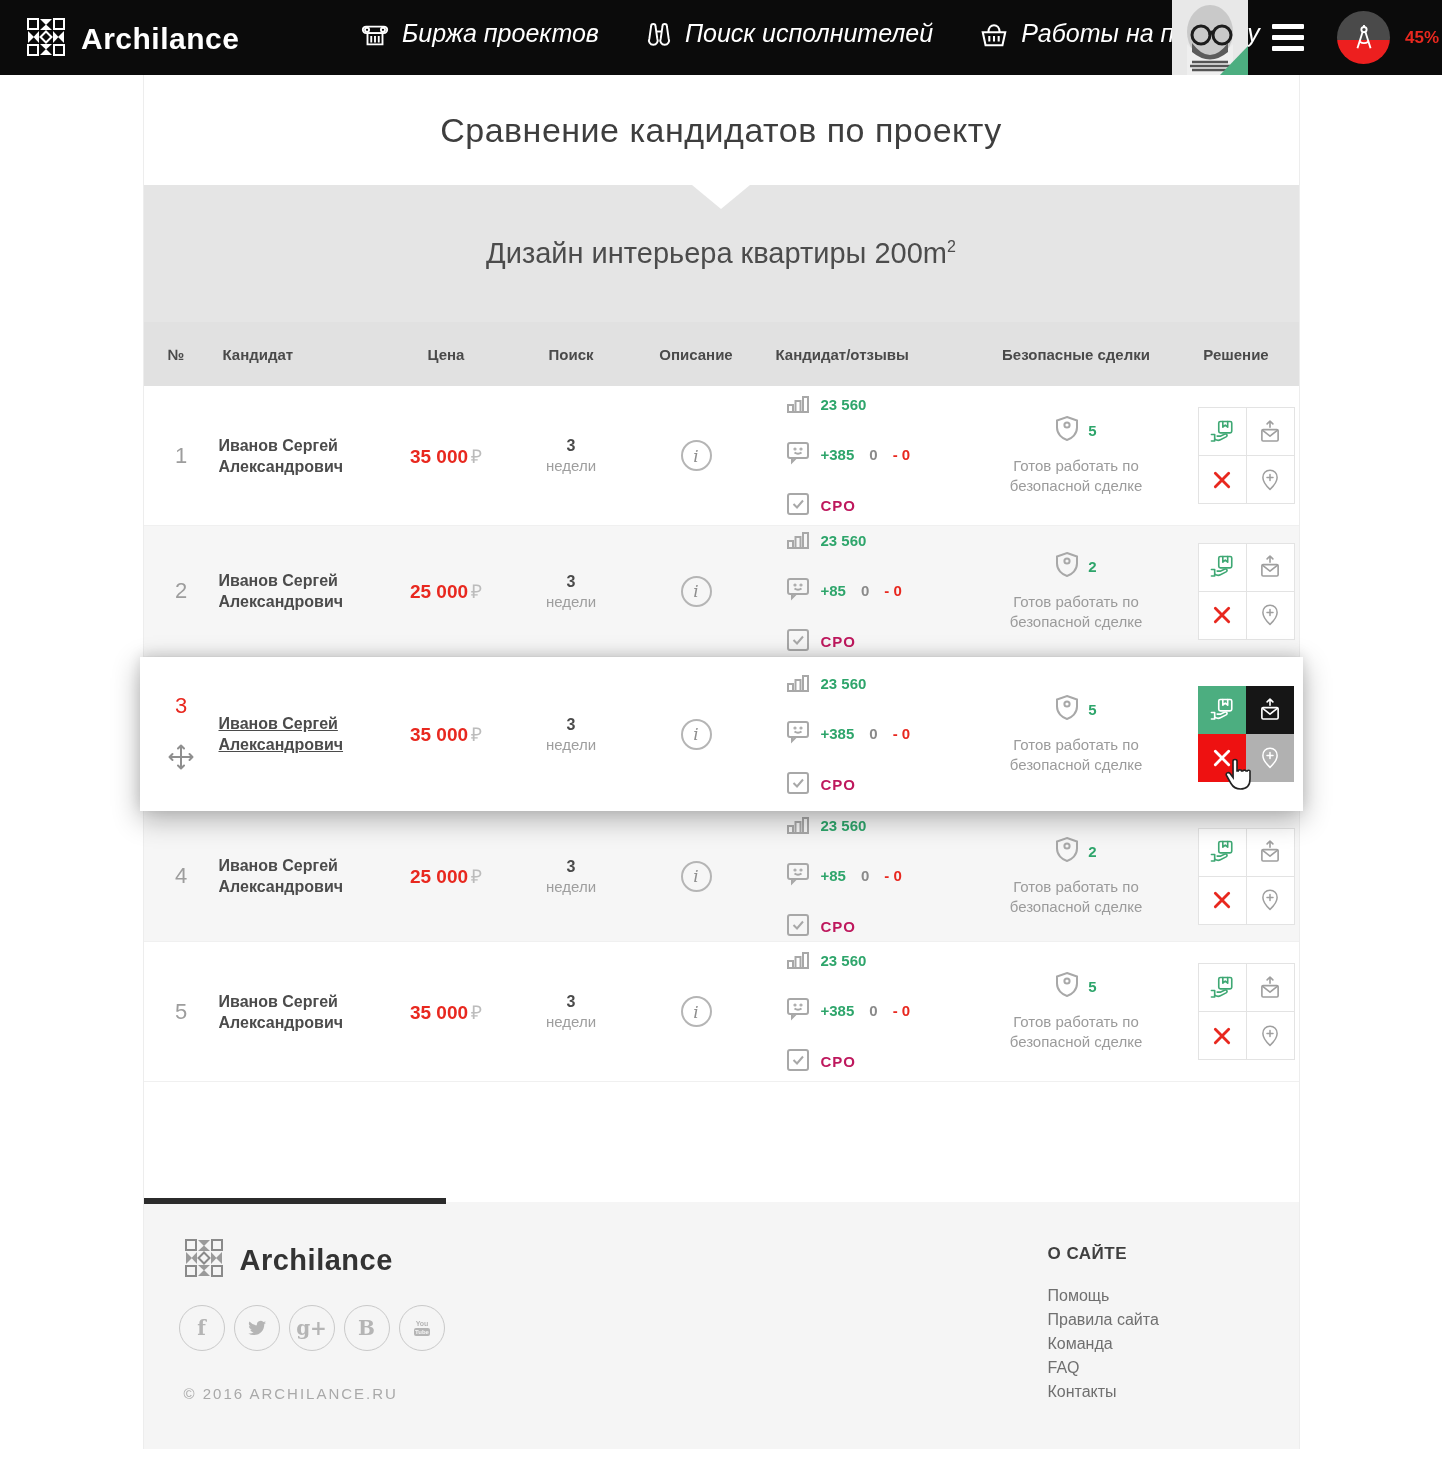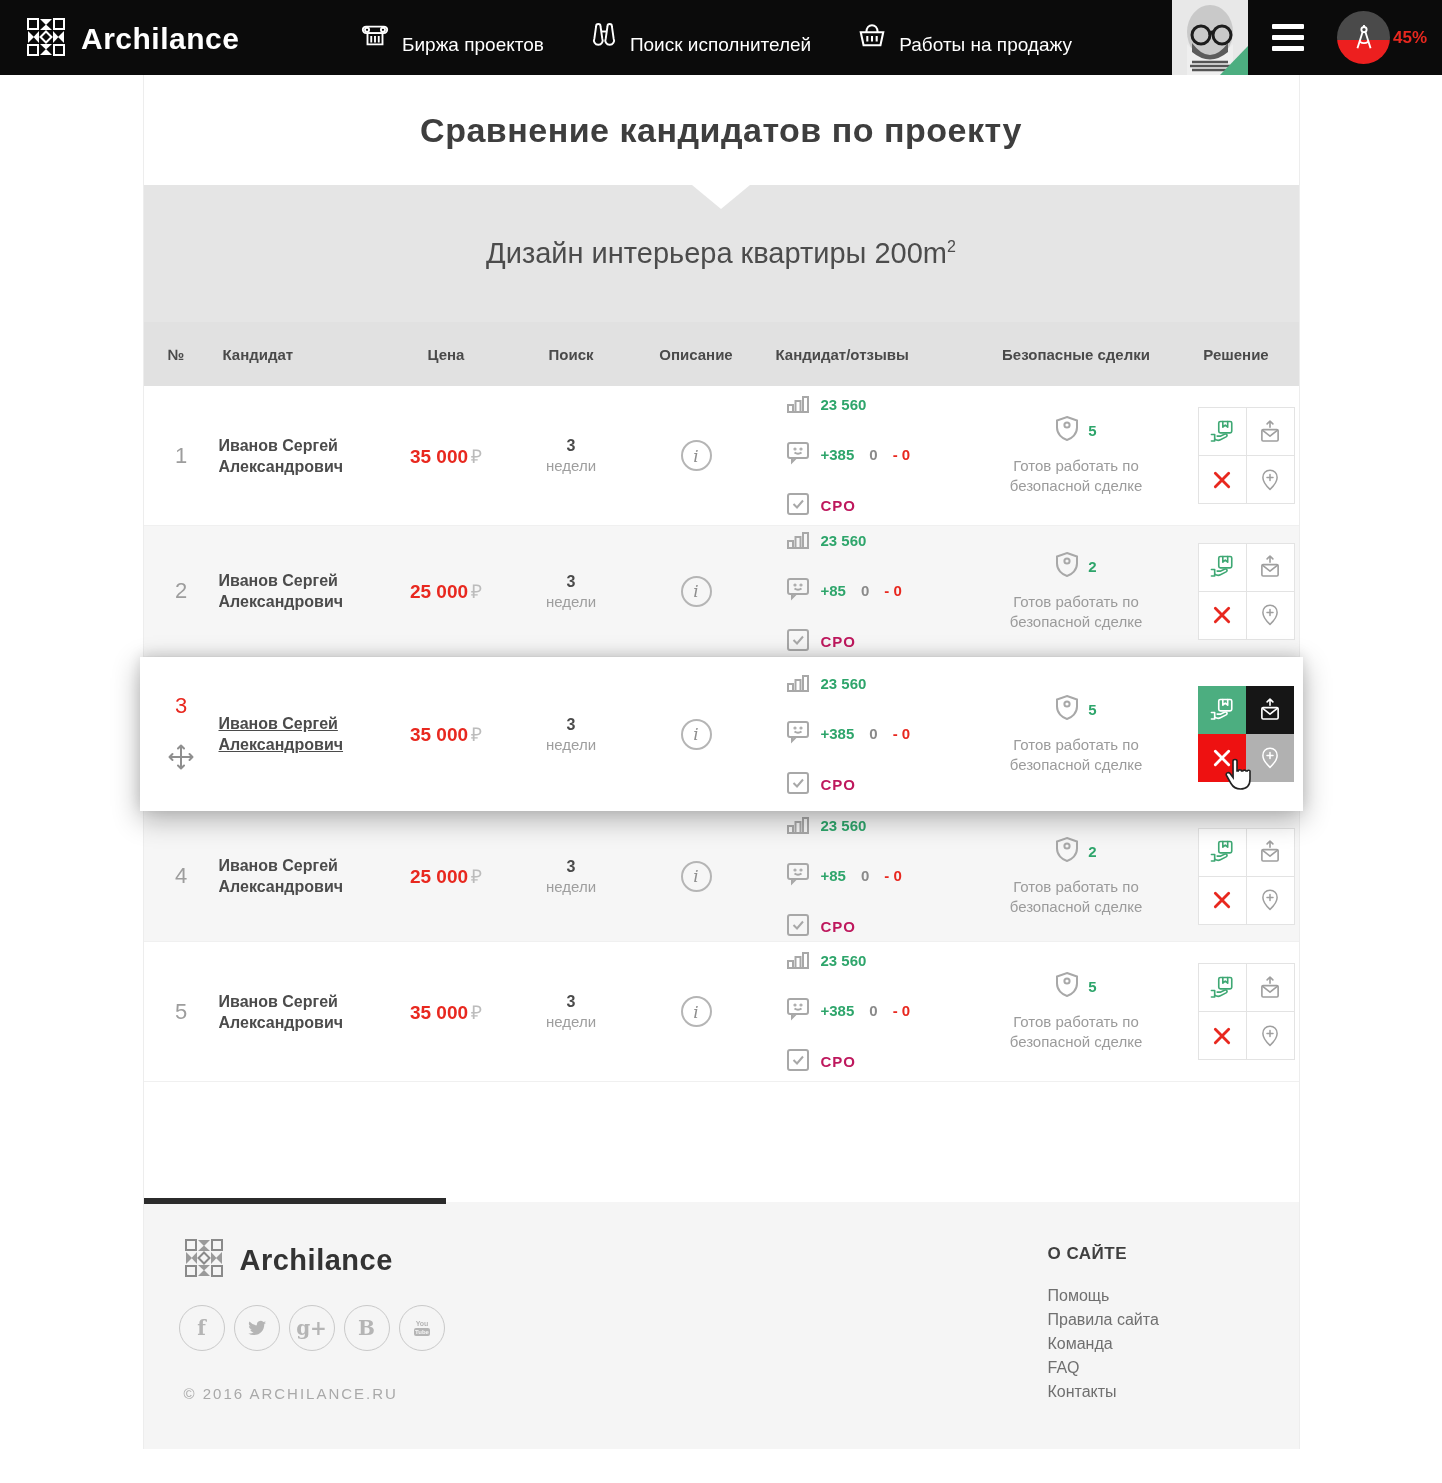--- a/index.html
+++ b/index.html
@@ -4,32 +4,32 @@
 <style>
   * { margin:0; padding:0; box-sizing:border-box; }
   html,body { width:1442px; height:1483px; background:#fff; overflow:hidden;
     font-family:"Liberation Sans", sans-serif; }
 
   
   .topbar { position:relative; height:75px; background:#0b0b0b; color:#fff; }
   .brand { position:absolute; left:26px; top:17px; display:flex; align-items:center; gap:15px; }
   .brand-name { font-size:30px; font-weight:700; letter-spacing:0.5px; }
   .topnav { position:absolute; left:360px; top:0; height:75px; display:flex; align-items:center; gap:46px; }
-  .topnav-item { display:flex; align-items:flex-end; gap:12px; font-size:19px; cursor:pointer; white-space:nowrap; }
+  .topnav-item { display:flex; align-items:flex-start; gap:12px; font-size:25px; cursor:pointer; white-space:nowrap;font-style:italic; }
   .avatar { position:absolute; left:1172px; top:0; width:76px; height:75px; overflow:hidden; cursor:pointer; }
   .burger { position:absolute; left:1272px; top:24px; width:32px; height:27px; display:flex; flex-direction:column; justify-content:space-between; cursor:pointer; }
   .burger span { display:block; height:5px; background:#fff; border-radius:1px; }
-  .gauge-wrap { position:absolute; left:1337px; top:11px; display:flex; align-items:center; gap:3px; cursor:pointer; }
+  .gauge-wrap { position:absolute; left:1337px; top:11px; display:flex; align-items:center; gap:15px; cursor:pointer; }
   .gauge { width:53px; height:53px; border-radius:50%; background:linear-gradient(to top, #ed1f1f 45%, #4a4a4a 45%); display:flex; align-items:center; justify-content:center; }
   .gauge-pct { color:#e8281f; font-size:17px; font-weight:700; }
 
   
   .wrap { width:1157px; margin:0 auto; border-left:1px solid #ededed; border-right:1px solid #ededed; }
   .title-block { height:110px; display:flex; align-items:center; justify-content:center; background:#fff; }
-  .page-title { font-size:34px; font-weight:700; color:#3e3e3e; letter-spacing:0.5px; }
+  .page-title { font-size:34px; font-weight:400; color:#3e3e3e; letter-spacing:0.5px; }
   .band { position:relative; height:137px; background:#e5e5e5; display:flex; align-items:center; justify-content:center; }
   .band-notch { position:absolute; top:0; left:50%; transform:translateX(-50%); width:0; height:0;
     border-left:29px solid transparent; border-right:29px solid transparent; border-top:24px solid #fff; }
   .band-title { font-size:29px; font-weight:400; color:#4c4c4c; }
   .band-title sup { font-size:16px; }
 
   
   .thead, .trow { display:grid; grid-template-columns:75px 160px 135px 115px 135px 215px 195px 1fr; align-items:center; }
   .thead { height:64px; background:#e1e1e1; font-size:15px; font-weight:700; color:#4a4a4a; }
   .th { padding:0 4px; }

